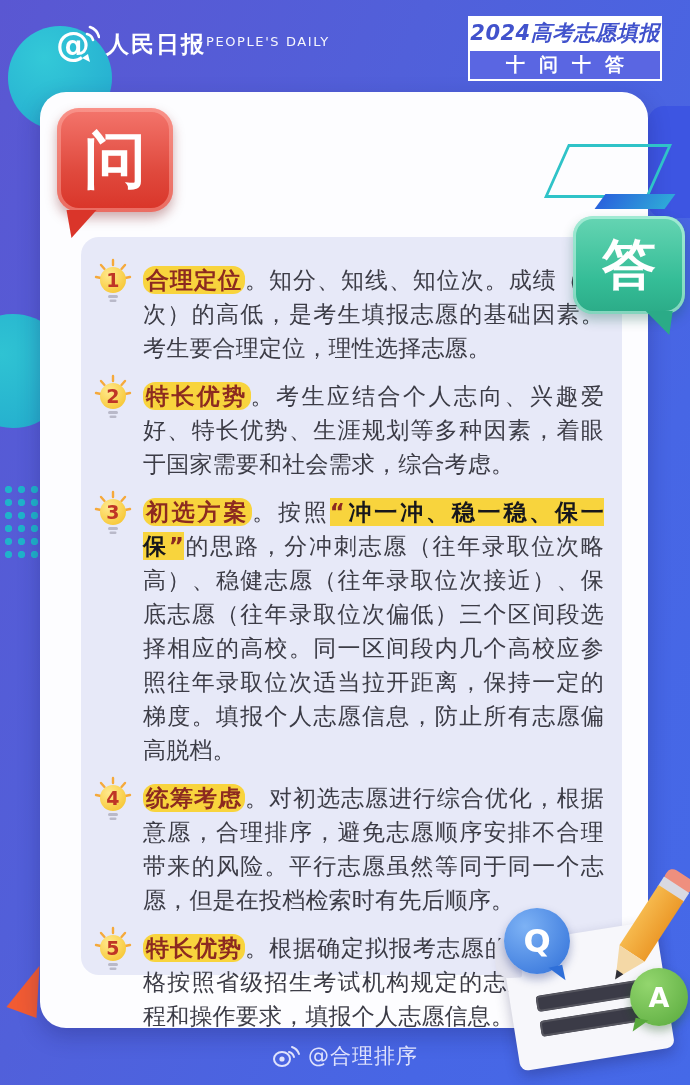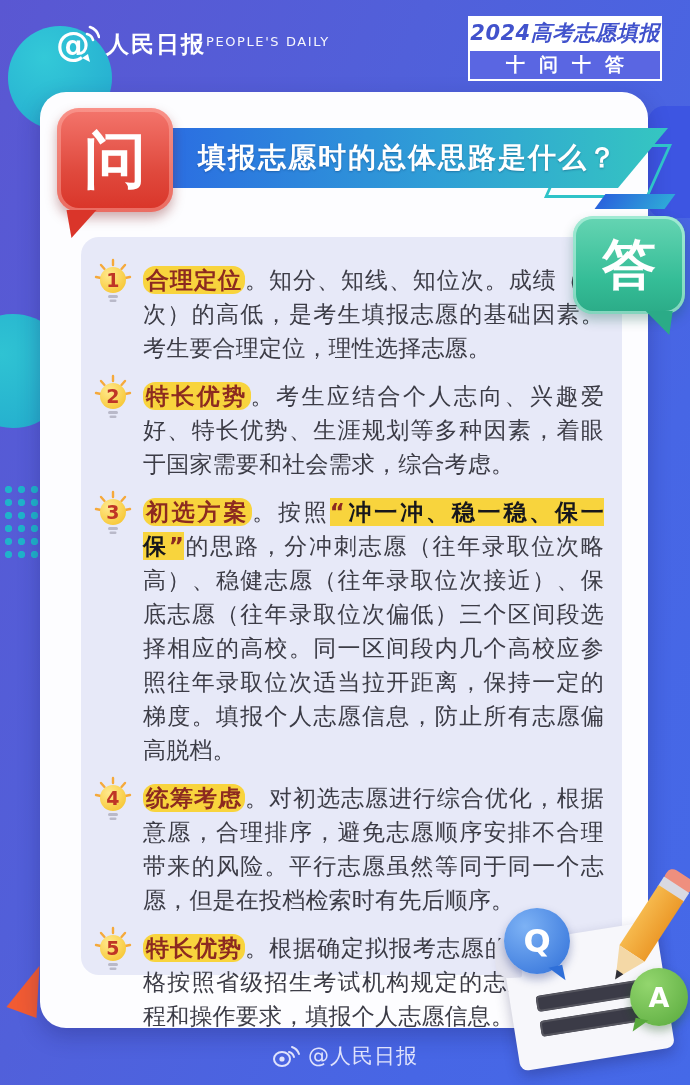--- a/index.html
+++ b/index.html
@@ -143,23 +143,20 @@
     </div>
     <div class="badge-bottom">
       <span>十问十答</span>
     </div>
   </div>
 
   <div class="card"></div>
 
   <div class="banner-echo"></div>
   <div class="banner-streak"></div>
-  <div class="banner">
-    <span>填报志愿时的总体思路是什么？</span>
-  </div>
 
   <div class="q-bub">
     <span>问</span>
   </div>
 
   <div class="a-bub">
     <span>答</span>
   </div>
 
   <div class="panel">
@@ -270,16 +267,16 @@
     </div>
   </div>
 
   <div class="footer">
     <svg width="28" height="24" viewBox="0 0 28 24">
       <ellipse cx="10" cy="15" rx="8" ry="7" fill="none" stroke="#dfe2fc" stroke-width="2"></ellipse>
       <circle cx="10" cy="15" r="2.6" fill="#dfe2fc"></circle>
       <path d="M17,8 a7,7 0 0 1 5,5" stroke="#dfe2fc" stroke-width="2" fill="none" stroke-linecap="round"></path>
       <path d="M20,3 a11,11 0 0 1 7,7" stroke="#dfe2fc" stroke-width="2" fill="none" stroke-linecap="round"></path>
     </svg>
-    <span>@人民日报</span>
+    <span>@合理排序</span>
   </div>
 
 </div>
 
 </body></html>

